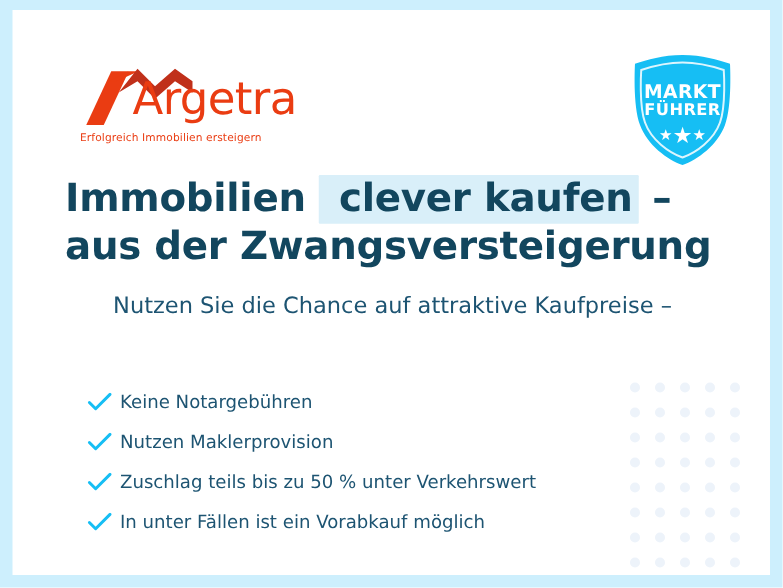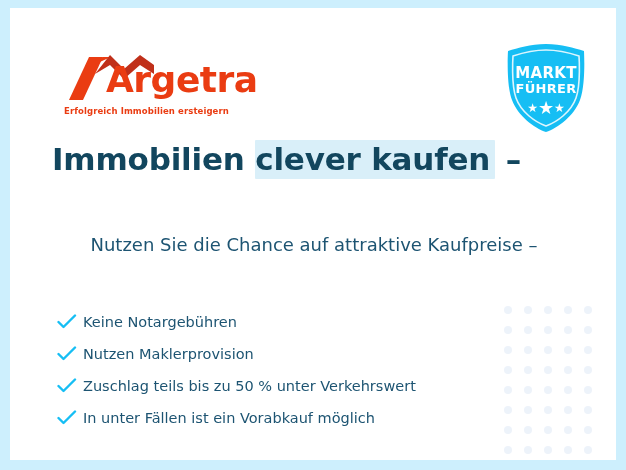--- a/index.html
+++ b/index.html
@@ -55,32 +55,32 @@
     left: 0;
     top: 0;
     width: 190px;
     height: 52px;
   }
   .logo-word {
     position: absolute;
     left: 44px;
     top: 10px;
     font-size: 36px;
-    font-weight: bold;
+    font-weight: normal;
     color: #ea3c12;
     letter-spacing: -0.5px;
     line-height: 1;
     font-family: "DejaVu Sans", sans-serif;
   }
   .logo-tagline {
     position: absolute;
     left: 2px;
     top: 54px;
     font-size: 8.5px;
-    font-weight: bold;
+    font-weight: normal;
     color: #ea3c12;
     letter-spacing: 0.1px;
     white-space: nowrap;
     font-family: "DejaVu Sans", sans-serif;
   }
 
   
   .badge {
     position: absolute;
     left: 490px;
@@ -120,42 +120,42 @@
     width: 520px;
     font-size: 31px;
     font-weight: bold;
     color: #12465e;
     line-height: 38px;
     letter-spacing: -0.2px;
     font-family: "DejaVu Sans", sans-serif;
   }
   .headline .hl {
     background: #d9eff9;
-    padding: 1px 5px 2px 0;
+    padding: 1px 5px 2px 16px;
     border-radius: 1px;
   }
   .headline .dash { color: #12465e; }
 
   
   .subheadline {
     position: absolute;
     left: 44px;
     top: 222px;
     width: 520px;
     font-size: 18px;
     color: #1d5472;
     line-height: 30px;
     font-family: "DejaVu Sans", sans-serif;
     text-align: center;
   }
 
   
   .checklist {
     position: absolute;
-    left: 47px;
+    left: 60px;
     top: 298px;
     width: 450px;
   }
   .check-item {
     display: flex;
     align-items: center;
     height: 32px;
   }
   .check-icon {
     width: 26px;
@@ -239,20 +239,21 @@
     </svg>
     <div class="badge-text badge-line2">FÜHRER</div>
     <div class="badge-text badge-line1">MARKT</div>
     <div class="badge-stars">
       <span class="st">★</span><span class="st-big">★</span><span class="st">★</span>
     </div>
   </div>
 
   <div class="headline">
     <span>Immobilien </span><span class="hl">clever kaufen</span><span class="dash"> –</span><br>
+    <span>aus der Zwangsversteigerung</span>
   </div>
 
   <div class="subheadline">
     <span>Nutzen Sie die Chance auf attraktive Kaufpreise –</span><br>
   </div>
 
   <div class="checklist">
     <div class="check-item">
       <span class="check-icon">
         <svg width="20" height="16" viewBox="0 0 20 16" xmlns="http://www.w3.org/2000/svg">

